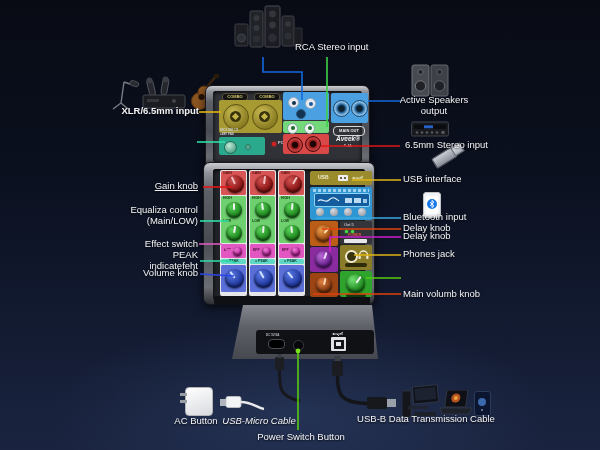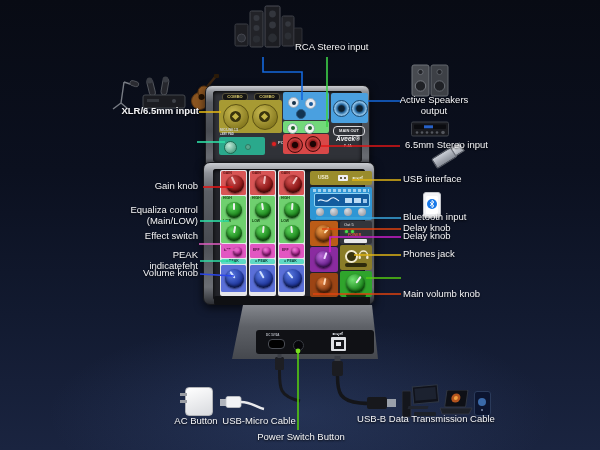--- a/index.html
+++ b/index.html
@@ -449,29 +449,29 @@
     <div>Active Speakers</div>
       <div>output</div>
     </div>
   <div class="lbl" style="left:405px;top:140px;">6.5mm Stereo input</div>
   <div class="lbl" style="left:403px;top:174px;">USB interface</div>
   <div class="lbl" style="left:403px;top:212px;">Bluetooth input</div>
   <div class="lbl" style="left:403px;top:223px;">Delay knob</div>
   <div class="lbl" style="left:403px;top:231px;">Delay knob</div>
   <div class="lbl" style="left:403px;top:249px;">Phones jack</div>
   <div class="lbl" style="left:403px;top:289px;">Main volumb knob</div>
-  <div class="lbl r" style="right:402px;top:181px;">Gain knob</div>
+  <div class="lbl r" style="right:402px;top:181px;text-decoration:underline;">Gain knob</div>
   <div class="lbl r" style="right:402px;top:205px;">
     <div>Equaliza control</div>
       <div>(Main/LOW)</div>
     </div>
-  <div class="lbl r" style="right:402px;top:231px;padding-left:20px;">Effect switch</div>
+  <div class="lbl r" style="right:402px;top:239px;padding-left:20px;">Effect switch</div>
   <div class="lbl r" style="right:402px;top:250px;">
     <div>PEAK</div>
       <div>indicatefeht</div>
     </div>
   <div class="lbl r" style="right:402px;top:268px;">Volume knob</div>
   <div class="lbl c" style="left:156px;top:416px;width:80px;">AC Button</div>
-  <div class="lbl c" style="left:212px;top:416px;width:94px;">USB-Micro Cable</div>
+  <div class="lbl c" style="left:212px;top:416px;width:94px;font-style:italic;">USB-Micro Cable</div>
   <div class="lbl c" style="left:341px;top:414px;width:170px;">USB-B Data Transmission Cable</div>
   <div class="lbl c" style="left:249px;top:432px;width:104px;">Power Switch Button</div>
 
 </div>
 
 </body></html>

